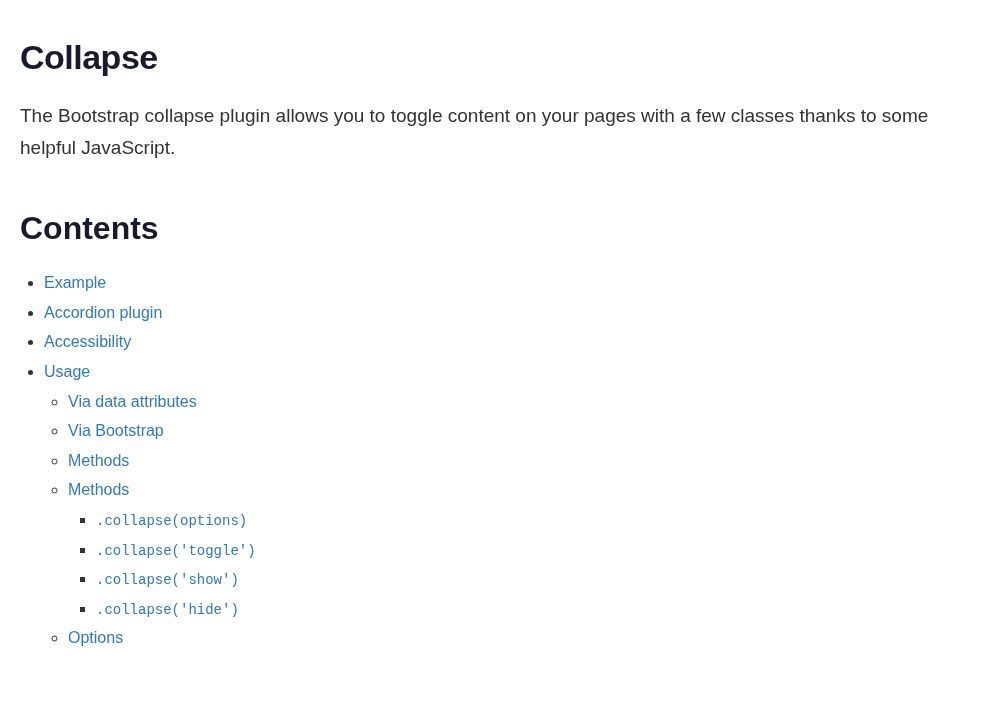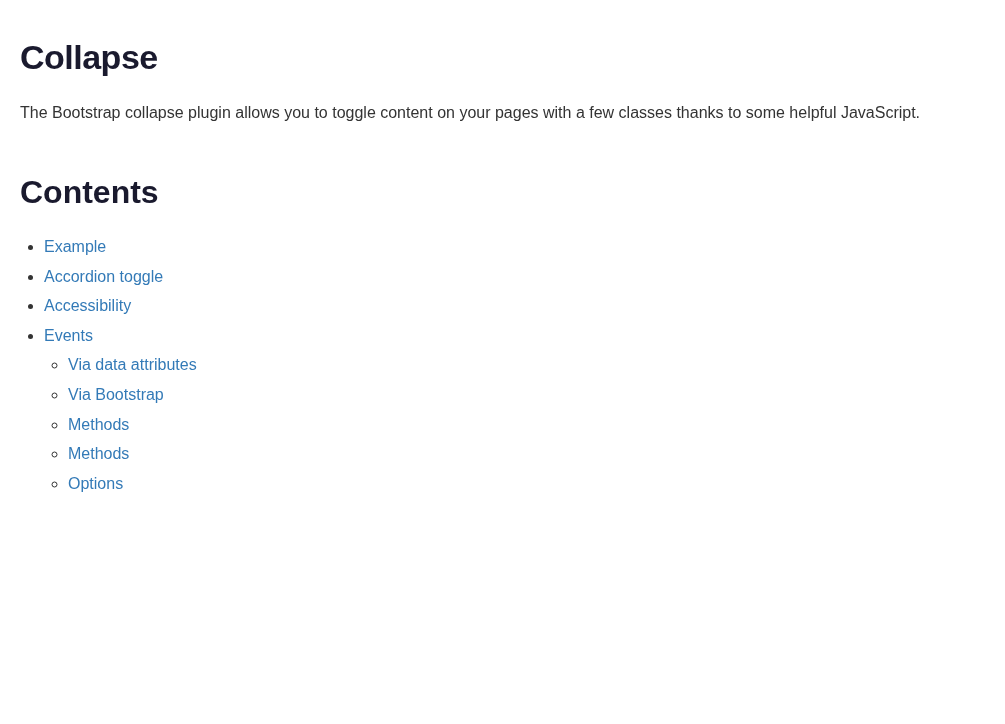--- a/index.html
+++ b/index.html
@@ -21,21 +21,21 @@
     h1 {
       font-size: 34px;
       font-weight: 700;
       color: #1a1a2e;
       margin-bottom: 16px;
       margin-top: 10px;
       letter-spacing: -0.5px;
     }
 
     .intro-text {
-      font-size: 16px;
+      font-size: 19px;
       color: #333;
       margin-bottom: 40px;
       line-height: 1.65;
       max-width: 960px;
     }
 
     h2 {
       font-size: 32px;
       font-weight: 700;
       color: #1a1a2e;
@@ -93,38 +93,52 @@
 
 <p class="intro-text">The Bootstrap collapse plugin allows you to toggle content on your pages with a few classes thanks to some helpful JavaScript.</p>
 
 <h2>Contents</h2>
 
 <ul class="contents-list">
   <li>
     <a href="#example">Example</a>
   </li>
   <li>
-    <a href="#accordion-example">Accordion toggle</a>
+    <a href="#accordion-example">Accordion plugin</a>
   </li>
   <li>
     <a href="#accessibility">Accessibility</a>
   </li>
   <li>
-    <a href="#usage">Events</a>
+    <a href="#usage">Usage</a>
     <ul class="sub-list">
       <li>
         <a href="#via-data-attributes">Via data attributes</a>
       </li>
       <li>
         <a href="#via-javascript">Via Bootstrap</a>
       </li>
       <li>
         <a href="#options">Methods</a>
       </li>
       <li>
         <a href="#methods">Methods</a>
+        <ul class="sub-sub-list">
+          <li>
+            <a href="#collapse-options" class="code-link">.collapse(options)</a>
+          </li>
+          <li>
+            <a href="#collapse-toggle" class="code-link">.collapse('toggle')</a>
+          </li>
+          <li>
+            <a href="#collapse-show" class="code-link">.collapse('show')</a>
+          </li>
+          <li>
+            <a href="#collapse-hide" class="code-link">.collapse('hide')</a>
+          </li>
+        </ul>
       </li>
       <li>
         <a href="#events">Options</a>
       </li>
     </ul>
   </li>
 </ul>
 
 </body></html>

